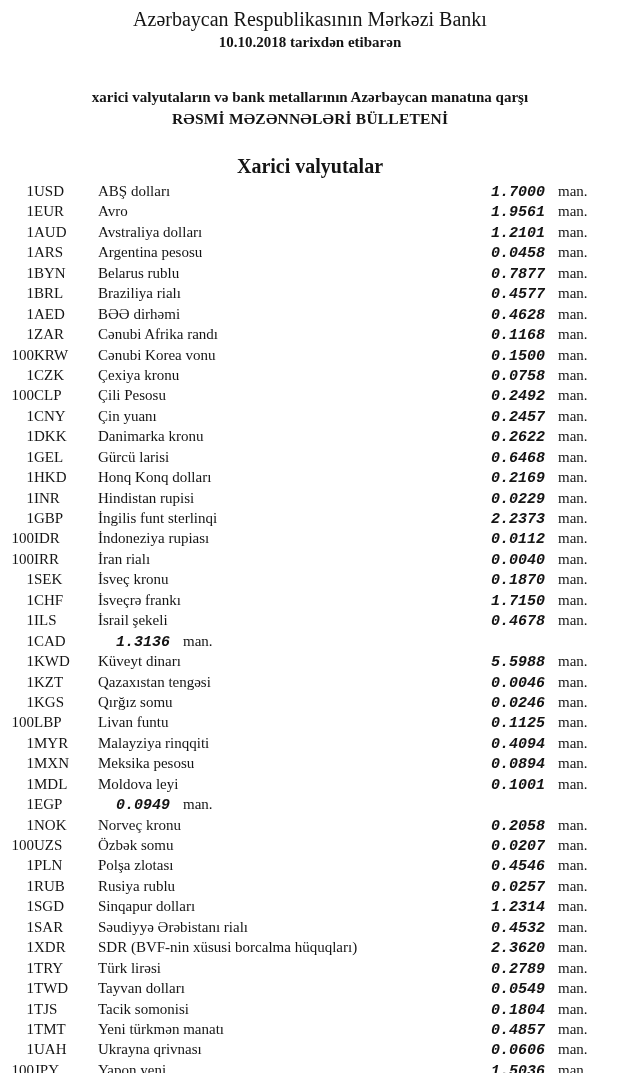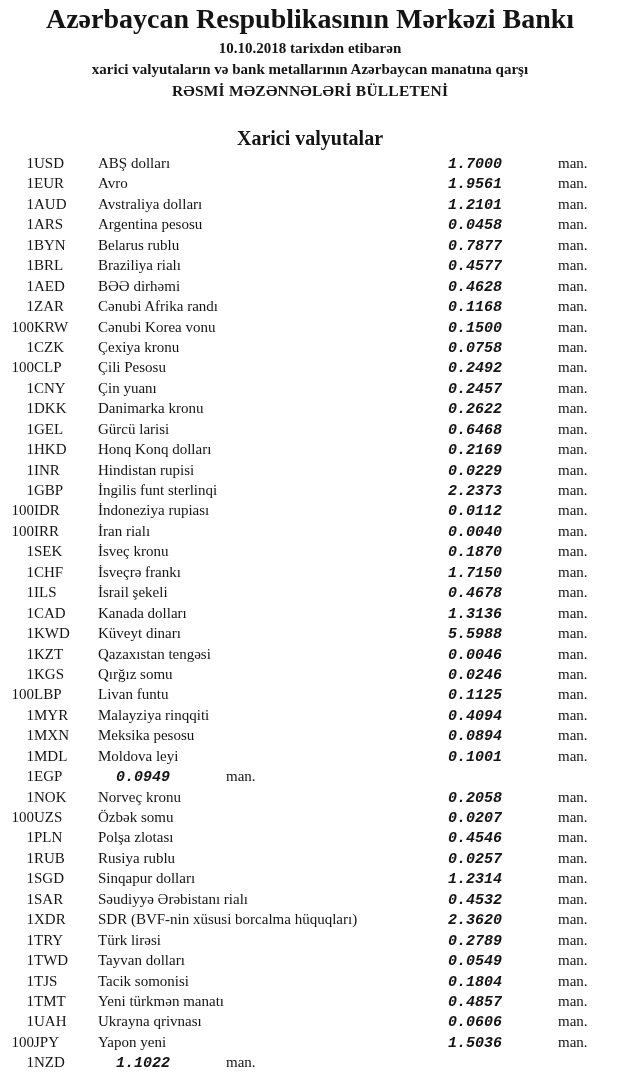--- a/index.html
+++ b/index.html
@@ -13,31 +13,32 @@
     height: 1073px;
     background: #ffffff;
     color: #141414;
     font-family: "Liberation Serif", "DejaVu Serif", serif;
     overflow: hidden;
     box-sizing: border-box;
     padding-top: 6px;
   }
   .doc-header { text-align: center; }
   .bank-name {
-    font-size: 28px;
-    font-weight: bold;
+    font-size: 20px;
+    font-weight: normal;
     line-height: 26px;
     margin: 0;
   }
   .hdr-line {
     font-size: 15px;
     font-weight: bold;
     line-height: 21px;
-  }
-  .hdr-line.date { margin-top: 6px; }
+    margin-top: 34px;
+  }
+  .hdr-line.date { margin-top: 0; }
   .bulletin-title {
     font-size: 15.5px;
     font-weight: bold;
     line-height: 21px;
     letter-spacing: 0.2px;
   }
   .section-title {
     text-align: center;
     font-size: 20px;
     font-weight: bold;
@@ -77,21 +78,20 @@
     flex: 0 0 auto;
     font-weight: bold;
     font-style: italic;
     font-family: Liberation Mono, monospace;
   }
   .col-unit {
     width: 48px;
     text-align: left;
     padding-left: 13px;
     flex: 0 0 auto;
-    margin-left: 43px;
   }
 </style>
 </head>
 <body>
 
 <div class="page">
   <div class="doc-header">
     <div class="bank-name">Azərbaycan Respublikasının Mərkəzi Bankı</div>
     <div class="hdr-line date">10.10.2018 tarixdən etibarən</div>
     <div class="hdr-line">xarici valyutaların və bank metallarının Azərbaycan manatına qarşı</div>
@@ -251,21 +251,20 @@
       <div class="row">
         <span class="col-qty">1</span>
         <span class="col-code">ILS</span>
         <span class="col-name">İsrail şekeli</span>
         <span class="col-rate">0.4678</span>
         <span class="col-unit">man.</span>
       </div>
       <div class="row">
         <span class="col-qty">1</span>
         <span class="col-code">CAD</span>
-        <span class="col-name">Kanada dolları</span>
         <span class="col-rate">1.3136</span>
         <span class="col-unit">man.</span>
       </div>
       <div class="row">
         <span class="col-qty">1</span>
         <span class="col-code">KWD</span>
         <span class="col-name">Küveyt dinarı</span>
         <span class="col-rate">5.5988</span>
         <span class="col-unit">man.</span>
       </div>

